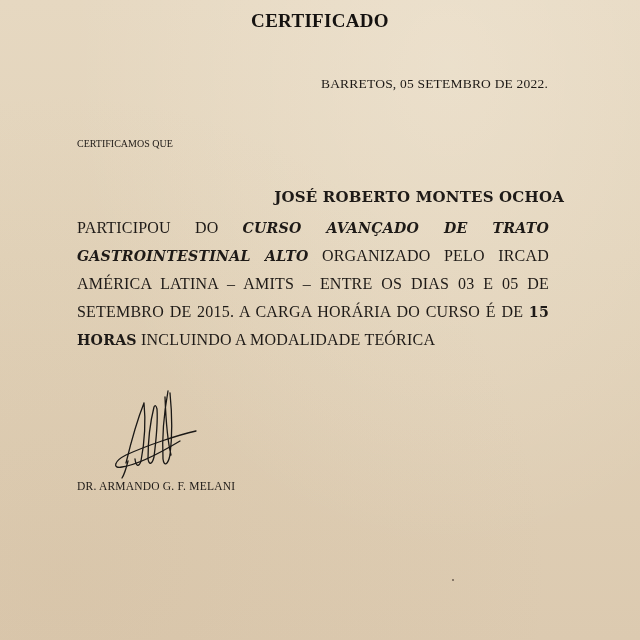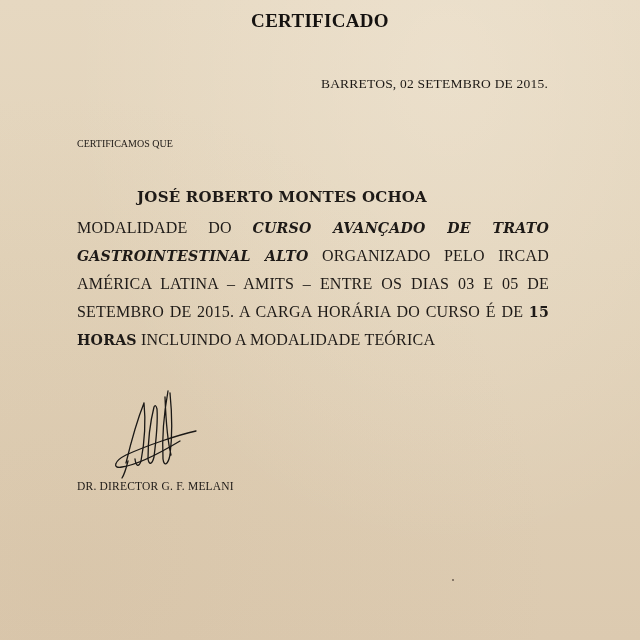--- a/index.html
+++ b/index.html
@@ -47,21 +47,21 @@
       top: 138px;
       left: 77px;
       font-size: 10px;
       font-family: "Liberation Serif", "DejaVu Serif", serif;
     }
     .name {
       position: absolute;
       top: 188px;
       left: 0;
       width: 564px;
-      text-align: center;
+      text-align: right;
       font-family: "DejaVu Serif", serif;
       font-weight: bold;
       font-size: 15px;
       letter-spacing: 0.2px;
     }
     .body-text {
       position: absolute;
       top: 214px;
       left: 77px;
       width: 472px;
@@ -116,39 +116,39 @@
       background: #6b5d50;
     }
   </style>
 </head>
 <body>
 
 <div class="sheet">
 
   <div class="title">CERTIFICADO</div>
 
-  <div class="date">BARRETOS, 02 SETEMBRO DE 2015.</div>
+  <div class="date">BARRETOS, 05 SETEMBRO DE 2022.</div>
 
   <div class="intro">CERTIFICAMOS QUE</div>
 
   <div class="name">JOSÉ ROBERTO MONTES OCHOA</div>
 
-  <div class="body-text"><span>MODALIDADE DO </span><span class="em">CURSO AVANÇADO DE TRATO GASTROINTESTINAL ALTO</span><span> ORGANIZADO PELO IRCAD AMÉRICA LATINA – AMITS – ENTRE OS DIAS 03 E 05 DE SETEMBRO DE 2015. A CARGA HORÁRIA DO CURSO É DE </span><span class="strong">15 HORAS</span><span> INCLUINDO A MODALIDADE TEÓRICA</span></div>
+  <div class="body-text"><span>PARTICIPOU DO </span><span class="em">CURSO AVANÇADO DE TRATO GASTROINTESTINAL ALTO</span><span> ORGANIZADO PELO IRCAD AMÉRICA LATINA – AMITS – ENTRE OS DIAS 03 E 05 DE SETEMBRO DE 2015. A CARGA HORÁRIA DO CURSO É DE </span><span class="strong">15 HORAS</span><span> INCLUINDO A MODALIDADE TEÓRICA</span></div>
 
   <svg class="signature" viewBox="0 0 96 96" xmlns="http://www.w3.org/2000/svg">
     <g fill="none" stroke="#1a1816" stroke-width="1.3" stroke-linecap="round" stroke-linejoin="round">
 
       <path d="M36 20 C30 35, 24 55, 18 80 M36 20 C38 40, 36 62, 33 78 C31 84, 28 84, 27 76"></path>
 
       <path d="M46 24 C42 40, 40 60, 40 76 C41 82, 44 82, 46 74 C48 58, 50 40, 49 26 C48 22, 47 22, 46 24"></path>
 
       <path d="M60 8 C56 30, 54 56, 55 76 C56 84, 60 82, 62 72 C64 56, 64 30, 62 10 M57 14 C58 40, 60 60, 63 72"></path>
 
       <path d="M88 48 C70 52, 40 62, 18 72 C6 78, 4 86, 14 84 C28 82, 52 70, 72 58"></path>
 
       <path d="M20 78 C18 86, 16 92, 14 95"></path>
     </g>
   </svg>
 
-  <div class="signer-name">DR. DIRECTOR G. F. MELANI</div>
+  <div class="signer-name">DR. ARMANDO G. F. MELANI</div>
 
   <div class="speck"></div>
 </div>
 
 </body></html>

